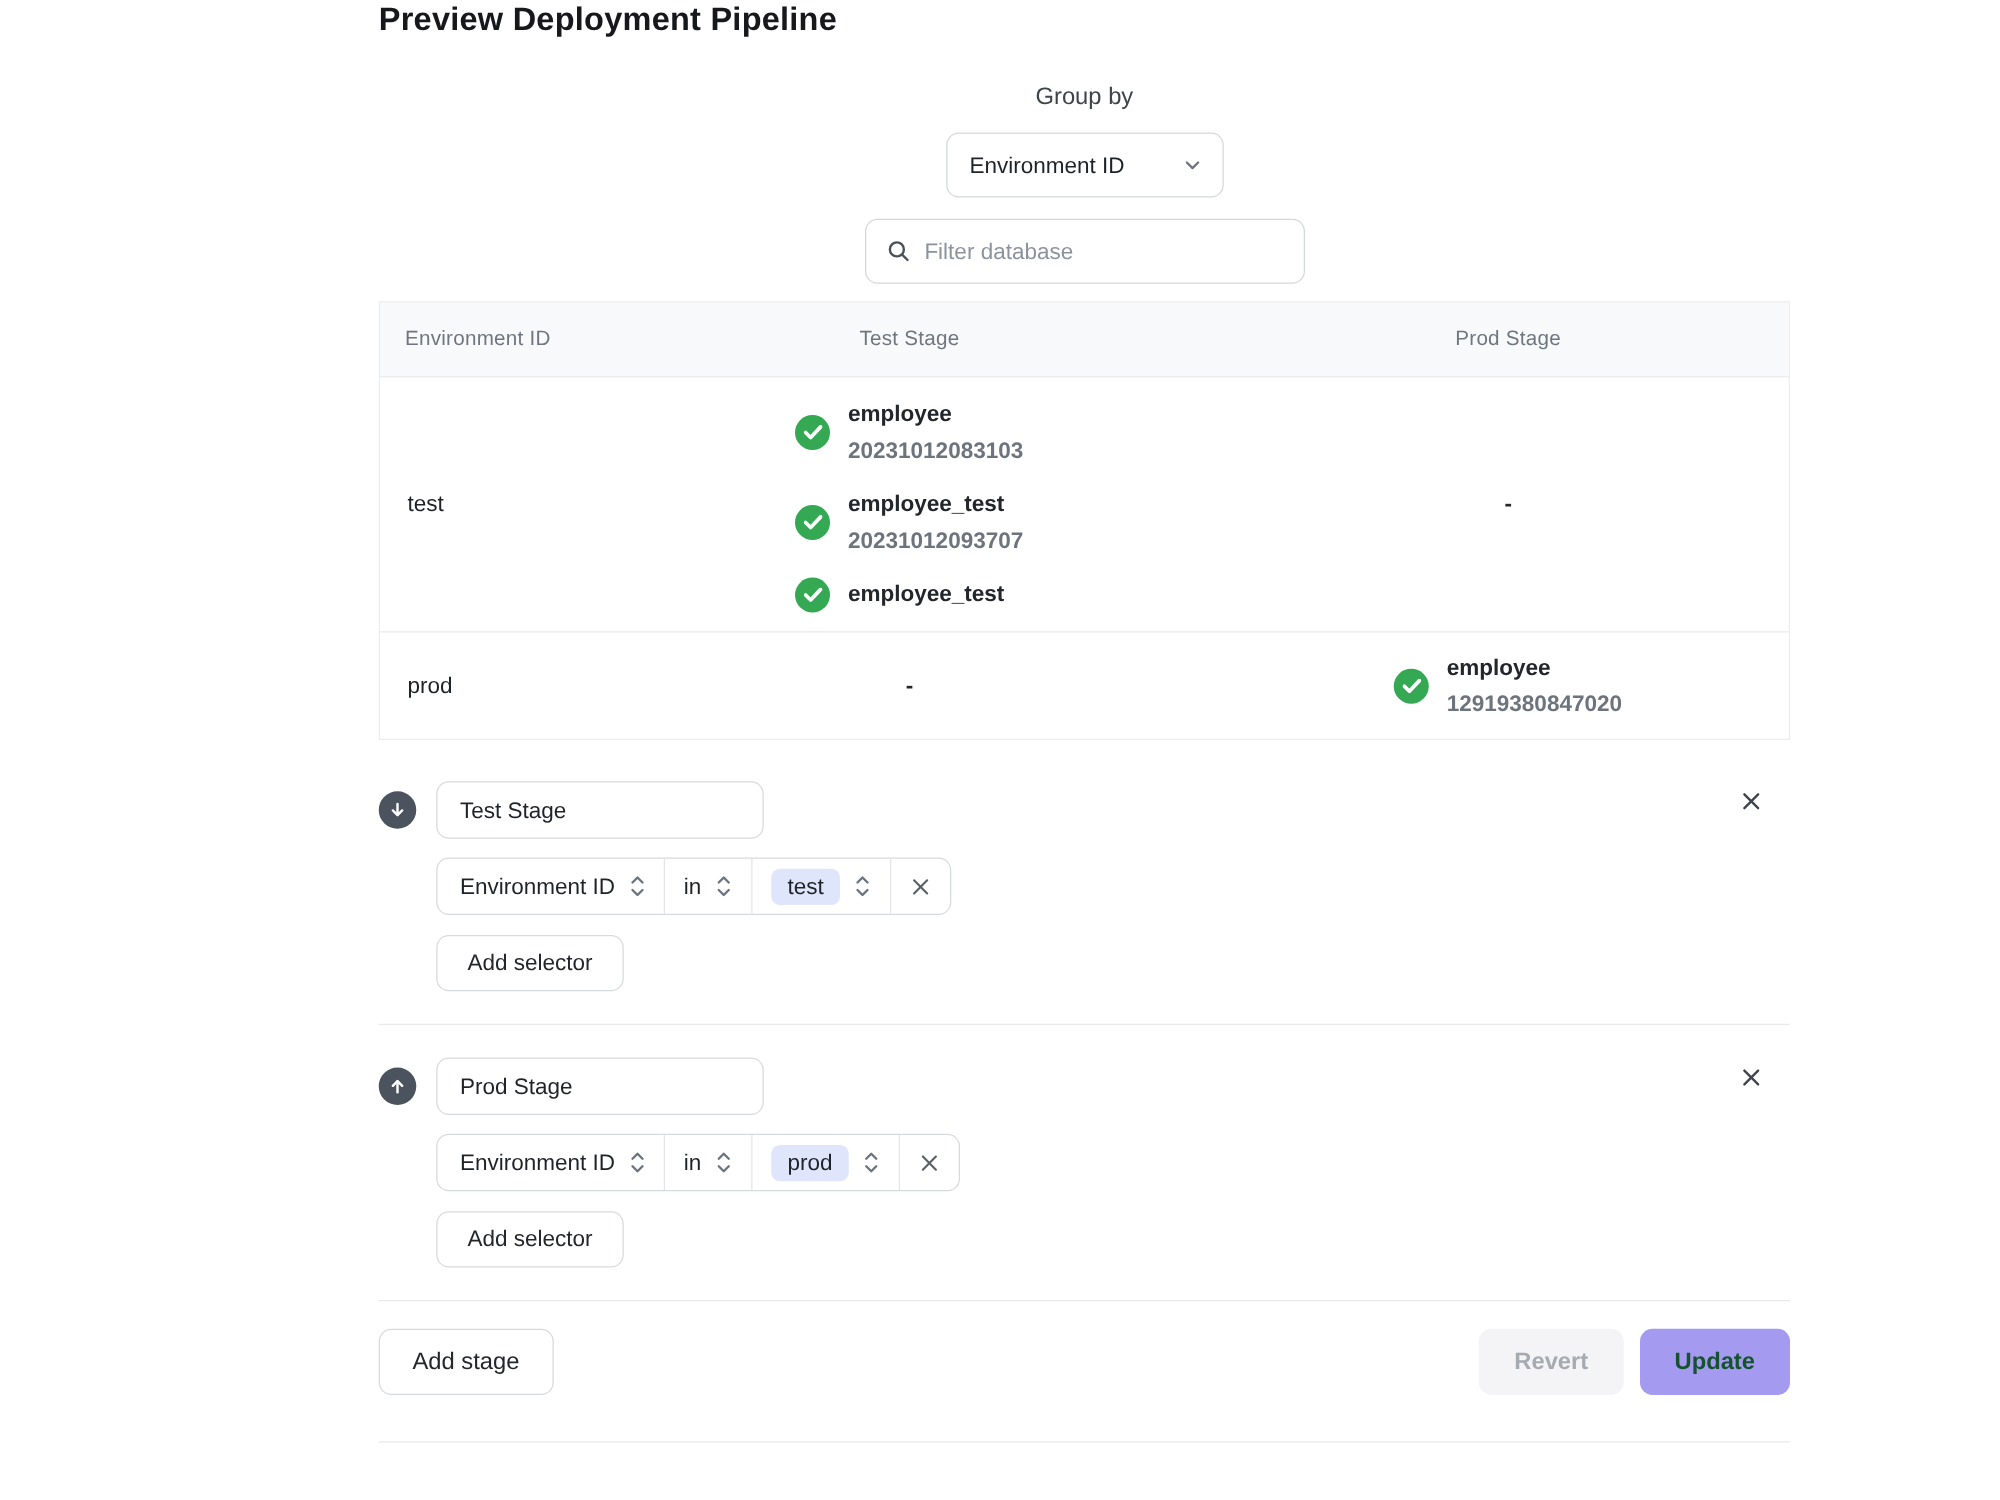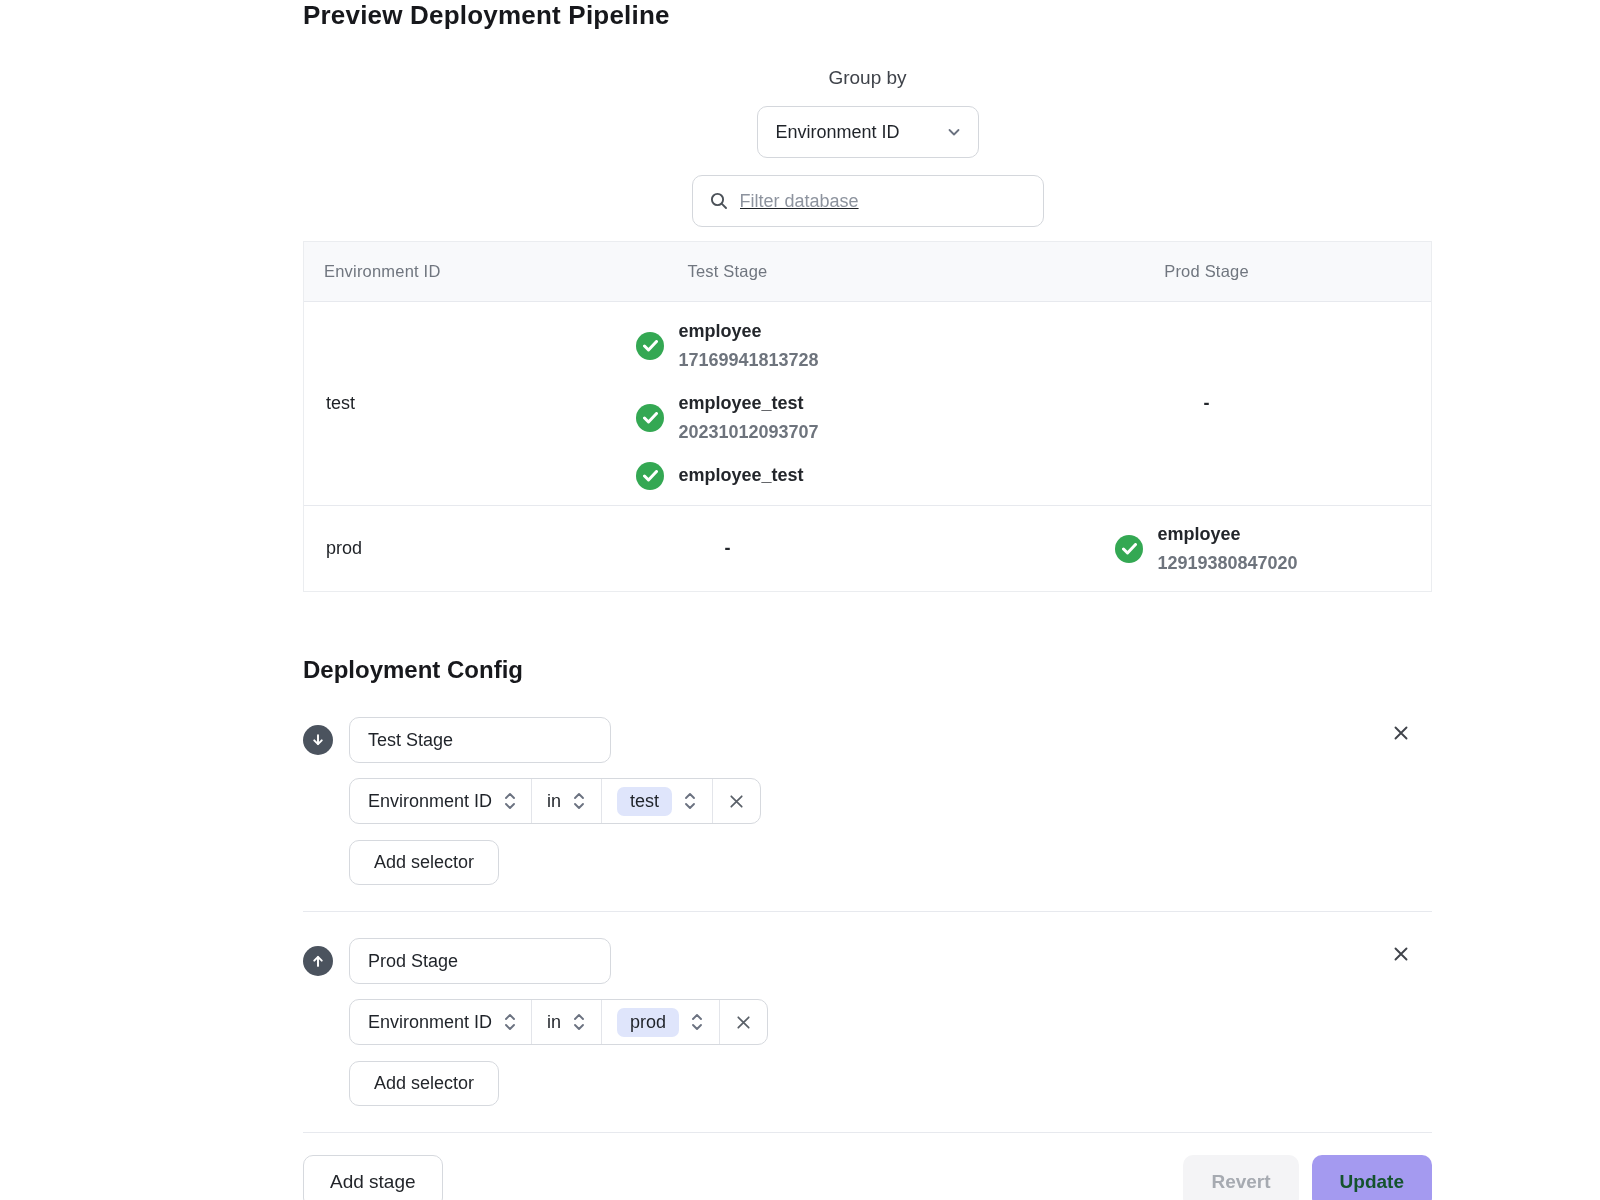--- a/index.html
+++ b/index.html
@@ -8,21 +8,21 @@
   .page { margin-left: 303px; width: 1129px; }
 
   
   .title { font-size: 26px; font-weight: 700; color: #17181c; letter-spacing: .2px; }
   .toolbar { margin-top: 36px; display: flex; justify-content: flex-end; align-items: center; gap: 17px; flex-direction: column; }
   .groupby-label { font-size: 19px; color: #3f434a; }
   .dropdown { width: 222px; height: 52px; border: 1px solid #d4d7dc; border-radius: 10px;
     display: flex; align-items: center; justify-content: space-between; padding: 0 16px 0 18px;
     font-size: 18px; color: #1f2329; cursor: pointer; background: #fff; }
   .searchbox { width: 352px; height: 52px; border: 1px solid #d4d7dc; border-radius: 10px;
-    display: flex; align-items: center; padding: 0 14px 0 16px; gap: 11px; background: #fff; text-decoration: underline; }
+    display: flex; align-items: center; padding: 0 14px 0 16px; gap: 11px; background: #fff; }
   .searchbox input { border: none; outline: none; font-size: 18px; flex: 1;
     font-family: "Liberation Sans", sans-serif; color: #1f2329; background: transparent; }
   .searchbox input::placeholder { color: #8d939e; }
 
   
   .table { margin-top: 14px; border: 1px solid #ebedf0; border-top: none; }
   .trow, .thead { display: grid; grid-template-columns: 169px 509px 449px; }
   .thead { background: #f8f9fb; height: 60px; border-top: 1px solid #ebedf0; }
   .th { font-size: 16.5px; color: #70767f; display: flex; align-items: center; letter-spacing: .2px; }
   .th.left { padding-left: 20px; }
@@ -118,21 +118,21 @@
       <div class="td center">
         <div class="entries">
           <div class="entry">
             <span class="check">
               <svg width="15" height="12" viewBox="0 0 15 12">
                   <path d="M1.5 6 L5.5 10 L13.5 1.5" fill="none" stroke="#ffffff" stroke-width="3" stroke-linecap="round" stroke-linejoin="round"></path>
                 </svg>
             </span>
             <div>
               <div class="ename">employee</div>
-              <div class="ever">17169941813728</div>
+              <div class="ever">20231012083103</div>
             </div>
           </div>
           <div class="entry">
             <span class="check">
               <svg width="15" height="12" viewBox="0 0 15 12">
                   <path d="M1.5 6 L5.5 10 L13.5 1.5" fill="none" stroke="#ffffff" stroke-width="3" stroke-linecap="round" stroke-linejoin="round"></path>
                 </svg>
             </span>
             <div>
               <div class="ename">employee_test</div>
@@ -166,21 +166,20 @@
           </span>
           <div>
             <div class="ename">employee</div>
             <div class="ever">12919380847020</div>
           </div>
         </div>
       </div>
     </div>
   </div>
 
-  <h2 class="config-heading">Deployment Config</h2>
 
   <div class="stage">
     <div class="stage-head">
       <span class="dircircle">
         <svg width="18" height="18" viewBox="0 0 24 24">
             <path d="M12 5.5 V17" stroke="#ffffff" stroke-width="2.6" stroke-linecap="round"></path>
             <path d="M7 12.5 L12 17.5 L17 12.5" fill="none" stroke="#ffffff" stroke-width="2.6" stroke-linecap="round" stroke-linejoin="round"></path>
           </svg>
       </span>
       <input class="stage-input" value="Test Stage" style="">

